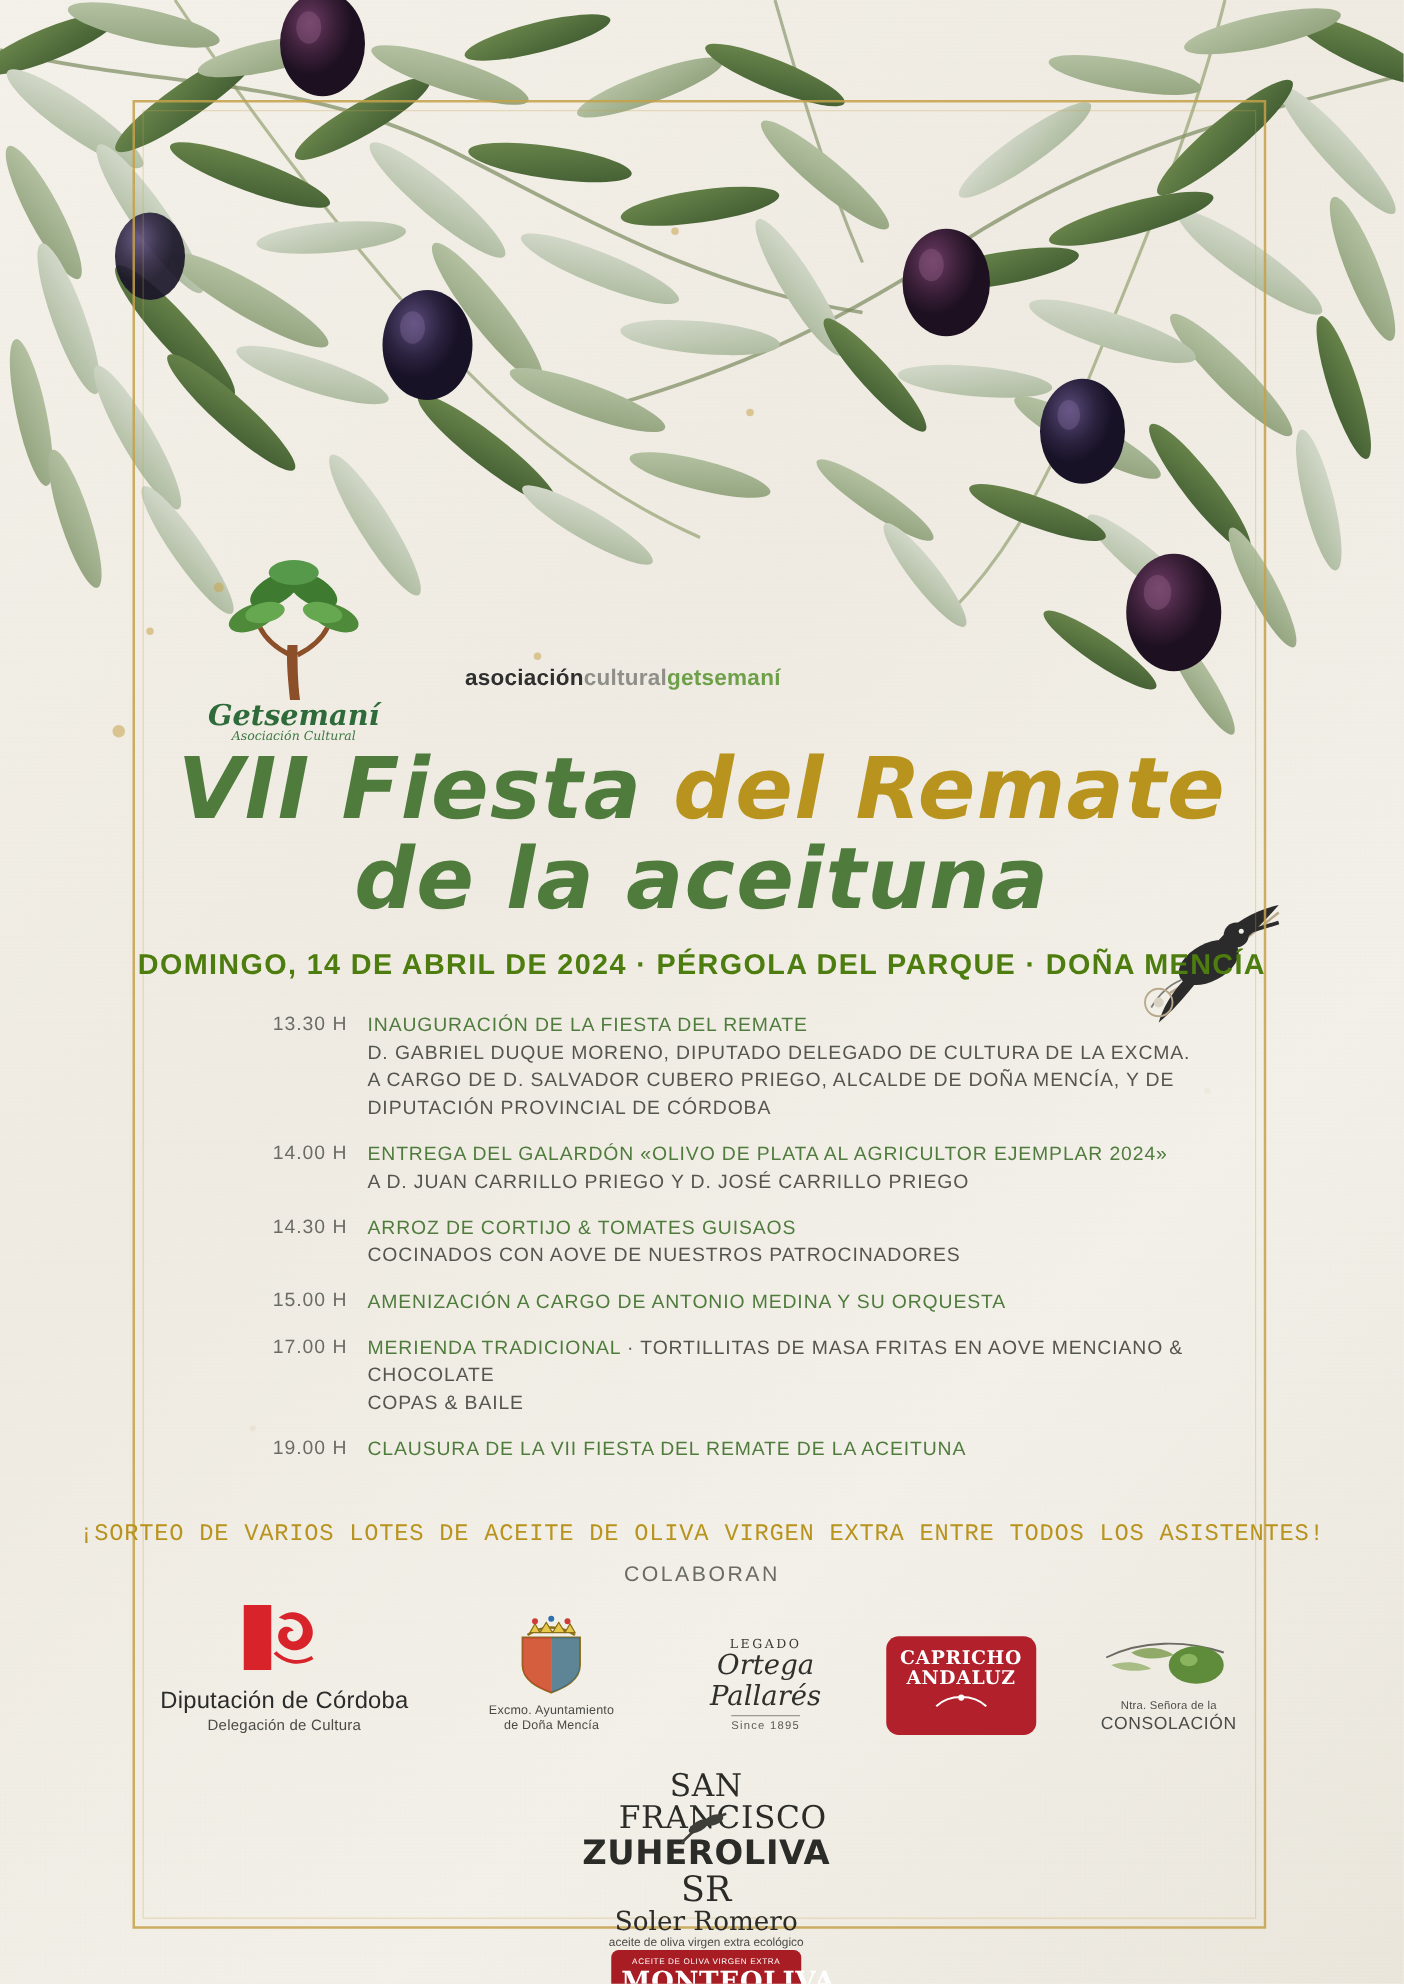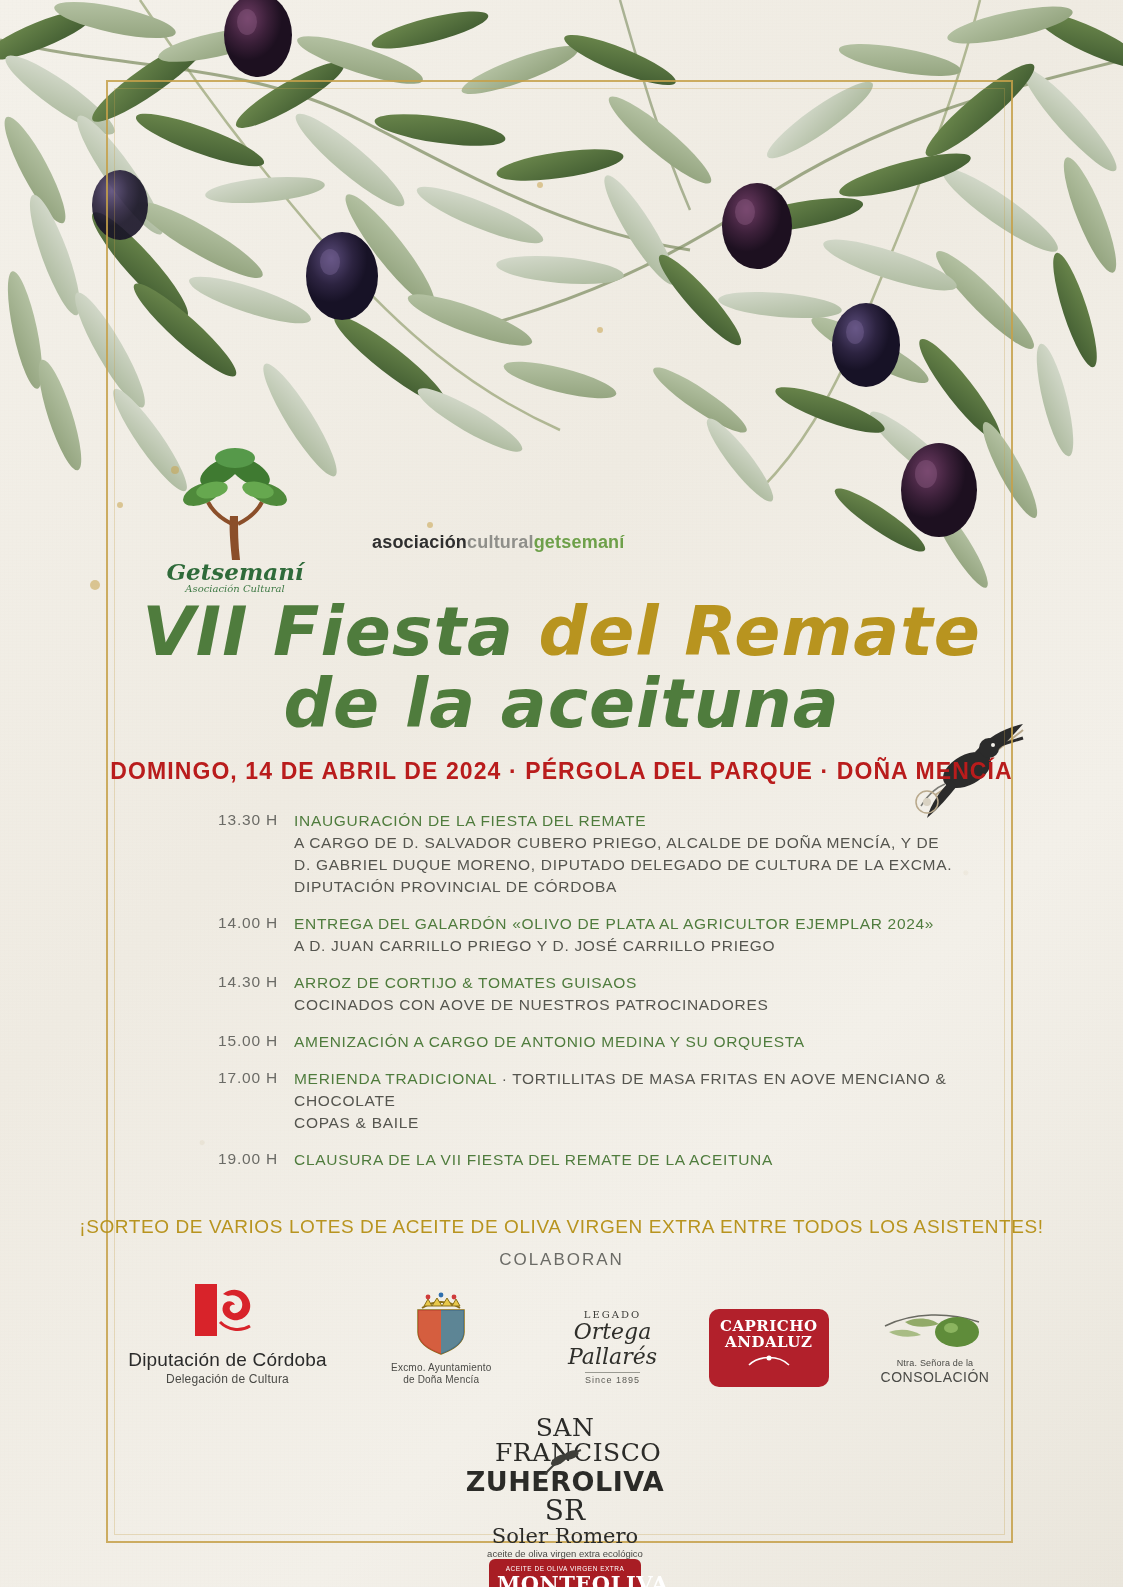--- a/index.html
+++ b/index.html
@@ -56,36 +56,36 @@
     font-size:68px;font-weight:bold;font-style:italic;letter-spacing:1px;line-height:1.06;
   }
   .title .l2{
     font-size:68px;font-weight:bold;font-style:italic;letter-spacing:1px;line-height:1.06;
     color:#4f7c3d;
   }
   .g{color:#4f7c3d;margin-top:12px;}
   .y{color:#b8941f;}
   .subtitle{
     position:absolute;left:0;right:0;top:758px;text-align:center;
-    color:#b91c1c;font-size:23px;font-weight:bold;letter-spacing:1.1px;
+    color:#4d7c0f;font-size:23px;font-weight:bold;letter-spacing:1.1px;
   }
   
   .schedule{position:absolute;left:196px;top:810px;width:760px;}
   .row{display:flex;margin-bottom:15px;}
   .time{
     width:82px;flex:none;text-align:right;padding-right:16px;
     color:#6b6b66;font-size:15.5px;letter-spacing:.8px;padding-top:1px;
   }
   .desc{flex:1;}
   .desc .head{color:#4f7c3d;font-size:15.5px;letter-spacing:.7px;line-height:1.42;}
   .desc .sub{color:#55554f;font-size:15.5px;letter-spacing:.7px;line-height:1.42;}
   .desc .head .plain{color:#55554f;}
   .raffle{
     position:absolute;left:0;right:0;top:1216px;text-align:center;
-    color:#b8941f;font-size:19px;letter-spacing:.6px;
+    color:#b8941f;font-size:19px;letter-spacing:.6px;font-family:Liberation Mono, monospace;
   }
   .collab{
     position:absolute;left:0;right:0;top:1250px;text-align:center;
     color:#6b6b66;font-size:17px;letter-spacing:2px;
   }
   
   .sponsors{position:absolute;left:120px;top:1282px;width:890px;}
   .srow{display:flex;align-items:flex-end;justify-content:space-between;}
   .srow.two{margin-top:8px;align-items:center;}
   .sp{ text-align:center; }
@@ -273,22 +273,22 @@
   </div>
 
   <div class="subtitle">DOMINGO, 14 DE ABRIL DE 2024 · PÉRGOLA DEL PARQUE · DOÑA MENCÍA</div>
 
   <div class="schedule">
 
     <div class="row">
       <div class="time">13.30 H</div>
       <div class="desc">
         <div class="head">INAUGURACIÓN DE LA FIESTA DEL REMATE</div>
+        <div class="sub">D. GABRIEL DUQUE MORENO, DIPUTADO DELEGADO DE CULTURA DE LA EXCMA.</div>
         <div class="sub">A CARGO DE D. SALVADOR CUBERO PRIEGO, ALCALDE DE DOÑA MENCÍA, Y DE</div>
-        <div class="sub">D. GABRIEL DUQUE MORENO, DIPUTADO DELEGADO DE CULTURA DE LA EXCMA.</div>
         <div class="sub">DIPUTACIÓN PROVINCIAL DE CÓRDOBA</div>
       </div>
     </div>
 
     <div class="row">
       <div class="time">14.00 H</div>
       <div class="desc">
         <div class="head">ENTREGA DEL GALARDÓN «OLIVO DE PLATA AL AGRICULTOR EJEMPLAR 2024»</div>
         <div class="sub">A D. JUAN CARRILLO PRIEGO Y D. JOSÉ CARRILLO PRIEGO</div>
       </div>

